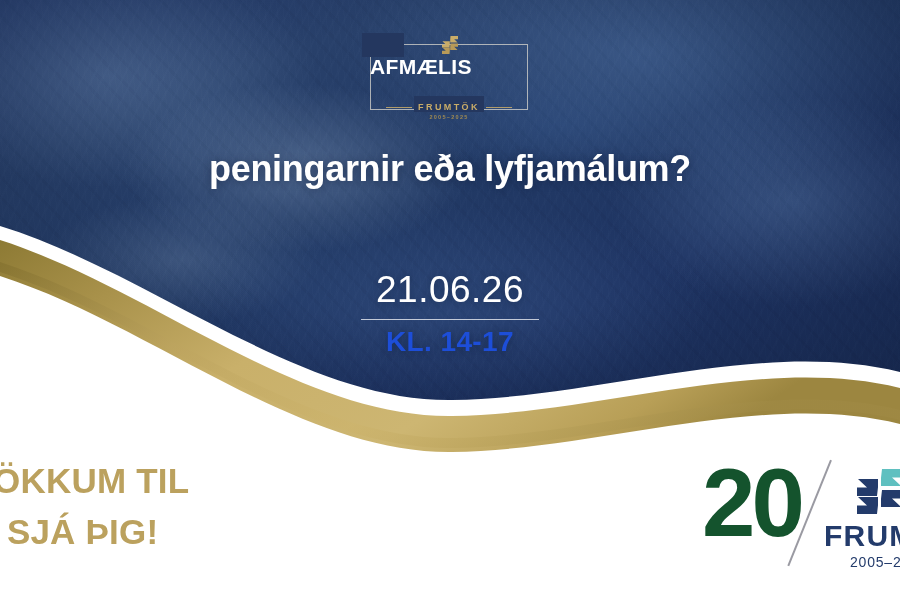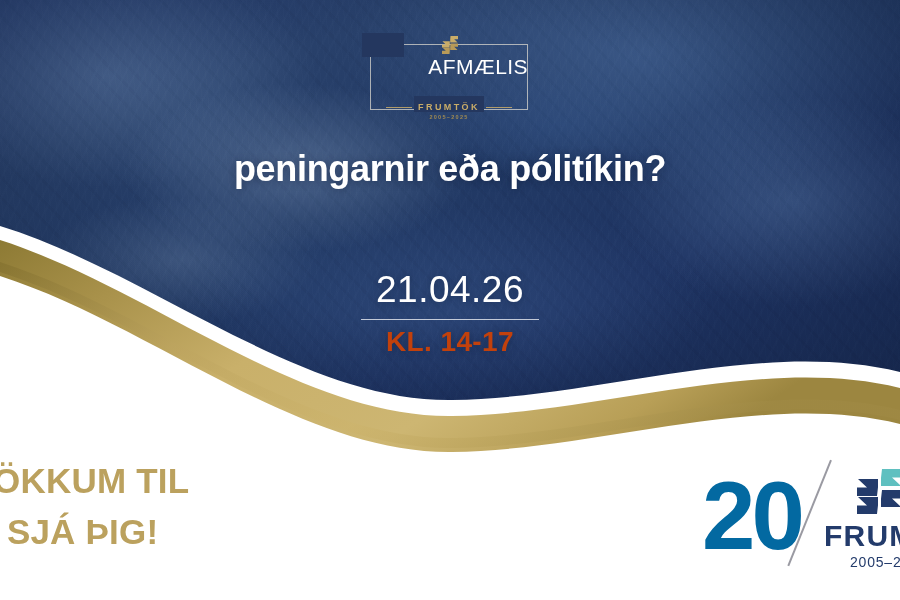--- a/index.html
+++ b/index.html
@@ -52,22 +52,22 @@
   }
   #logo-emblem{
     position:absolute;left:50%;top:0;transform:translateX(-50%);
     width:26px;height:22px;
   }
   #logo-emblem-bg{
     position:absolute;left:-8px;top:-1px;width:42px;height:24px;
     background:#24375f;
   }
   #logo-title{
-    position:absolute;left:0;top:22px;width:158px;text-align:right;
-    color:#ffffff;font-weight:normal;font-size:21px;line-height:21px;
+    position:absolute;left:0;top:22px;width:158px;text-align:left;
+    color:#ffffff;font-weight:bold;font-size:21px;line-height:21px;
     letter-spacing:.4px;
   }
   #logo-title .l2{display:block;}
   #logo-brand-row{
     position:absolute;left:0;top:68px;width:158px;
     display:flex;align-items:center;justify-content:center;gap:6px;
   }
   .brand-rule{height:1px;background:rgba(201,172,104,.85);flex:0 0 26px;}
   #logo-brand{
     color:#c9ac68;font-size:9px;font-weight:bold;letter-spacing:2.4px;
@@ -97,39 +97,39 @@
   }
   #date-line{
     color:#ffffff;font-size:37px;font-weight:normal;letter-spacing:.5px;
     line-height:40px;text-shadow:0 1px 8px rgba(10,22,48,.40);
   }
   #date-divider{
     width:178px;height:1px;margin:9px auto 7px auto;
     background:rgba(255,255,255,.72);
   }
   #time-line{
-    color:#c2410c;font-size:28px;font-weight:bold;letter-spacing:.4px;
+    color:#1d4ed8;font-size:28px;font-weight:bold;letter-spacing:.4px;
     line-height:30px;text-shadow:0 1px 8px rgba(10,22,48,.40);text-align:center;
   }
 
   
   #cta{
     position:absolute;left:-54px;top:455px;width:330px;
     color:#bba15e;font-weight:bold;font-size:35px;line-height:51px;
     letter-spacing:.2px;white-space:nowrap;
   }
   #cta .cta2{display:block;}
 
   
   #anniv{
     position:absolute;left:702px;top:452px;width:230px;height:135px;
   }
   #anniv-20{
-    position:absolute;left:0;top:16px;
-    color:#0369a1;font-weight:bold;font-size:96px;line-height:96px;
+    position:absolute;left:0;top:3px;
+    color:#14532d;font-weight:bold;font-size:96px;line-height:96px;
     letter-spacing:-4px;
   }
   #anniv-slash{
     position:absolute;left:128px;top:8px;width:1.6px;height:114px;
     background:#9a9aa2;transform:rotate(22deg);transform-origin:top center;
   }
   #frumtok-mark{
     position:absolute;left:150px;top:14px;width:54px;height:50px;
   }
   #frumtok-word{
@@ -192,25 +192,25 @@
     <div id="logo-brand-bg"></div>
     <div id="logo-brand-row">
       <span class="brand-rule"></span>
       <span id="logo-brand">FRUMTÖK</span>
       <span class="brand-rule"></span>
     </div>
     <div id="logo-years">2005–2025</div>
   </div>
 
   <div id="headline">
-    <span class="hl2">peningarnir eða pólitíkin?</span>
+    <span class="hl2">peningarnir eða lyfjamálum?</span>
   </div>
 
   <div id="date-block">
-    <div id="date-line">21.04.26</div>
+    <div id="date-line">21.06.26</div>
     <div id="date-divider"></div>
     <div id="time-line">KL. 14-17</div>
   </div>
 
   <div id="cta">
     <span>HLÖKKUM TIL</span>
     <span class="cta2">AÐ SJÁ ÞIG!</span>
   </div>
 
   <div id="anniv">

